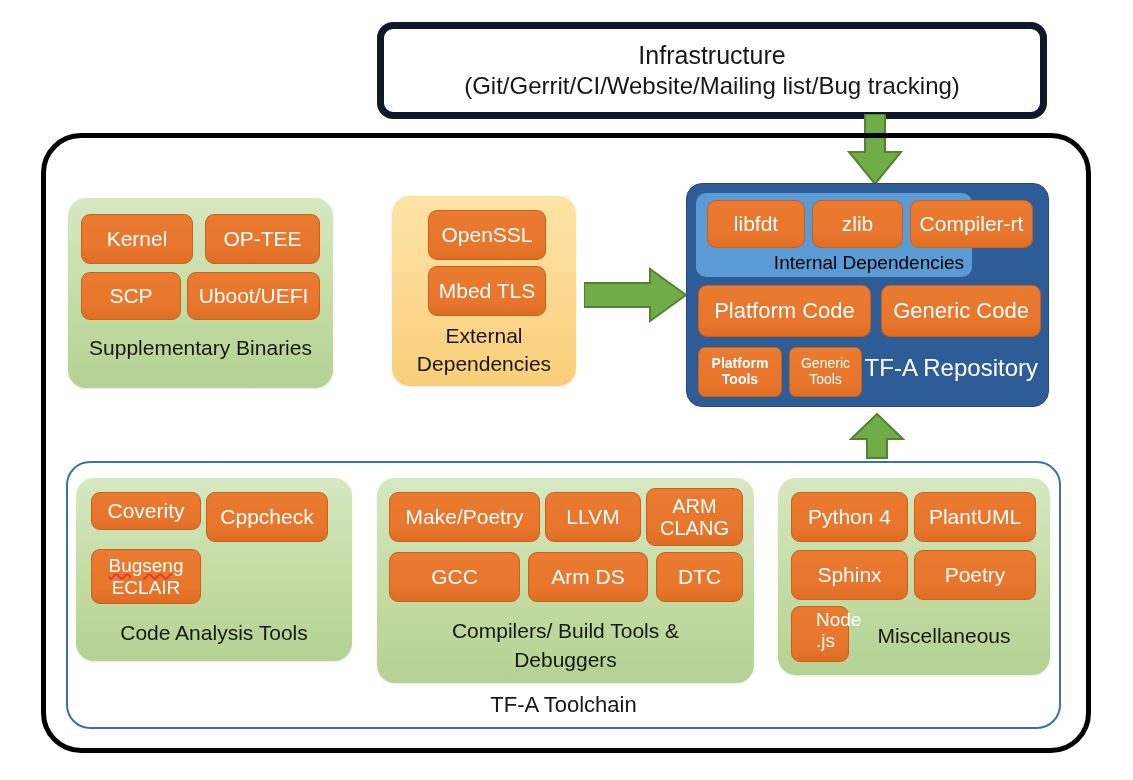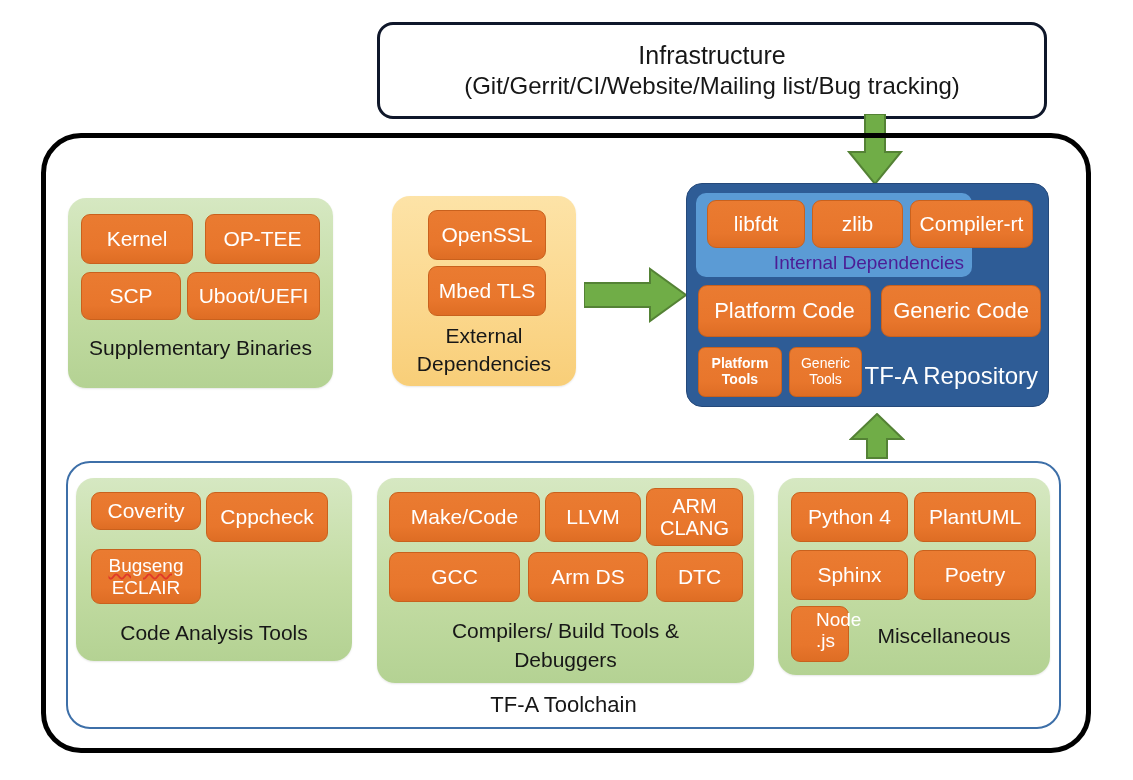--- a/index.html
+++ b/index.html
@@ -19,21 +19,21 @@
     background: #ffffff;
     overflow: hidden;
   }
 
   
   .abs { position: absolute; box-sizing: border-box; }
 
   
   .infra {
     left: 377px; top: 22px; width: 670px; height: 97px;
-    border: 3px solid #0f172a;
+    border: 7px solid #0f172a;
     border-radius: 16px;
     background: #ffffff;
     display: flex; flex-direction: column;
     align-items: center; justify-content: center;
     color: #171717;
     font-size: 25px;
     line-height: 1.25;
   }
   .infra .line2 { font-size: 24px; }
 
@@ -111,26 +111,26 @@
   }
   .internal-dep {
     position: absolute;
     left: 9px; top: 9px; width: 276px; height: 84px;
     background: #5B9BD5;
     border-radius: 10px;
   }
   .internal-dep-label {
     position: absolute;
     right: 8px; bottom: 3px;
-    color: #4c1d95;
+    color: #000000;
     font-size: 19px;
   }
   .repo-label {
     position: absolute;
-    right: 10px; bottom: 16px;
+    right: 10px; bottom: 24px;
     color: #ffffff;
     font-size: 24px;
   }
 
   
   .arrow { position: absolute; }
   .arrow svg { display: block; }
 </style>
 </head>
 <body>
@@ -208,21 +208,21 @@
     <div class="chip" style="left:15px; top:14px; width:110px; height:38px;">Coverity</div>
     <div class="chip" style="left:130px; top:14px; width:122px; height:50px;">Cppcheck</div>
     <div class="chip" style="left:15px; top:71px; width:110px; height:55px; flex-direction:column; font-size:19px;">
       <span class="spell">Bugseng</span>
       <span>ECLAIR</span>
     </div>
     <div class="group-label" style="top:142px;">Code Analysis Tools</div>
   </div>
 
   <div class="abs group-green" style="left:377px; top:478px; width:377px; height:205px;">
-    <div class="chip" style="left:12px; top:14px; width:151px; height:50px;">Make/Code</div>
+    <div class="chip" style="left:12px; top:14px; width:151px; height:50px;">Make/Poetry</div>
     <div class="chip" style="left:168px; top:14px; width:96px; height:50px;">LLVM</div>
     <div class="chip" style="left:269px; top:10px; width:97px; height:58px; flex-direction:column; font-size:20px;">
       <span>ARM</span>
       <span>CLANG</span>
     </div>
     <div class="chip" style="left:12px; top:74px; width:131px; height:50px;">GCC</div>
     <div class="chip" style="left:151px; top:74px; width:120px; height:50px;">Arm DS</div>
     <div class="chip" style="left:279px; top:74px; width:87px; height:50px;">DTC</div>
     <div class="group-label" style="top:140px;">Compilers/ Build Tools &amp;</div>
     <div class="group-label" style="top:169px;">Debuggers</div>

